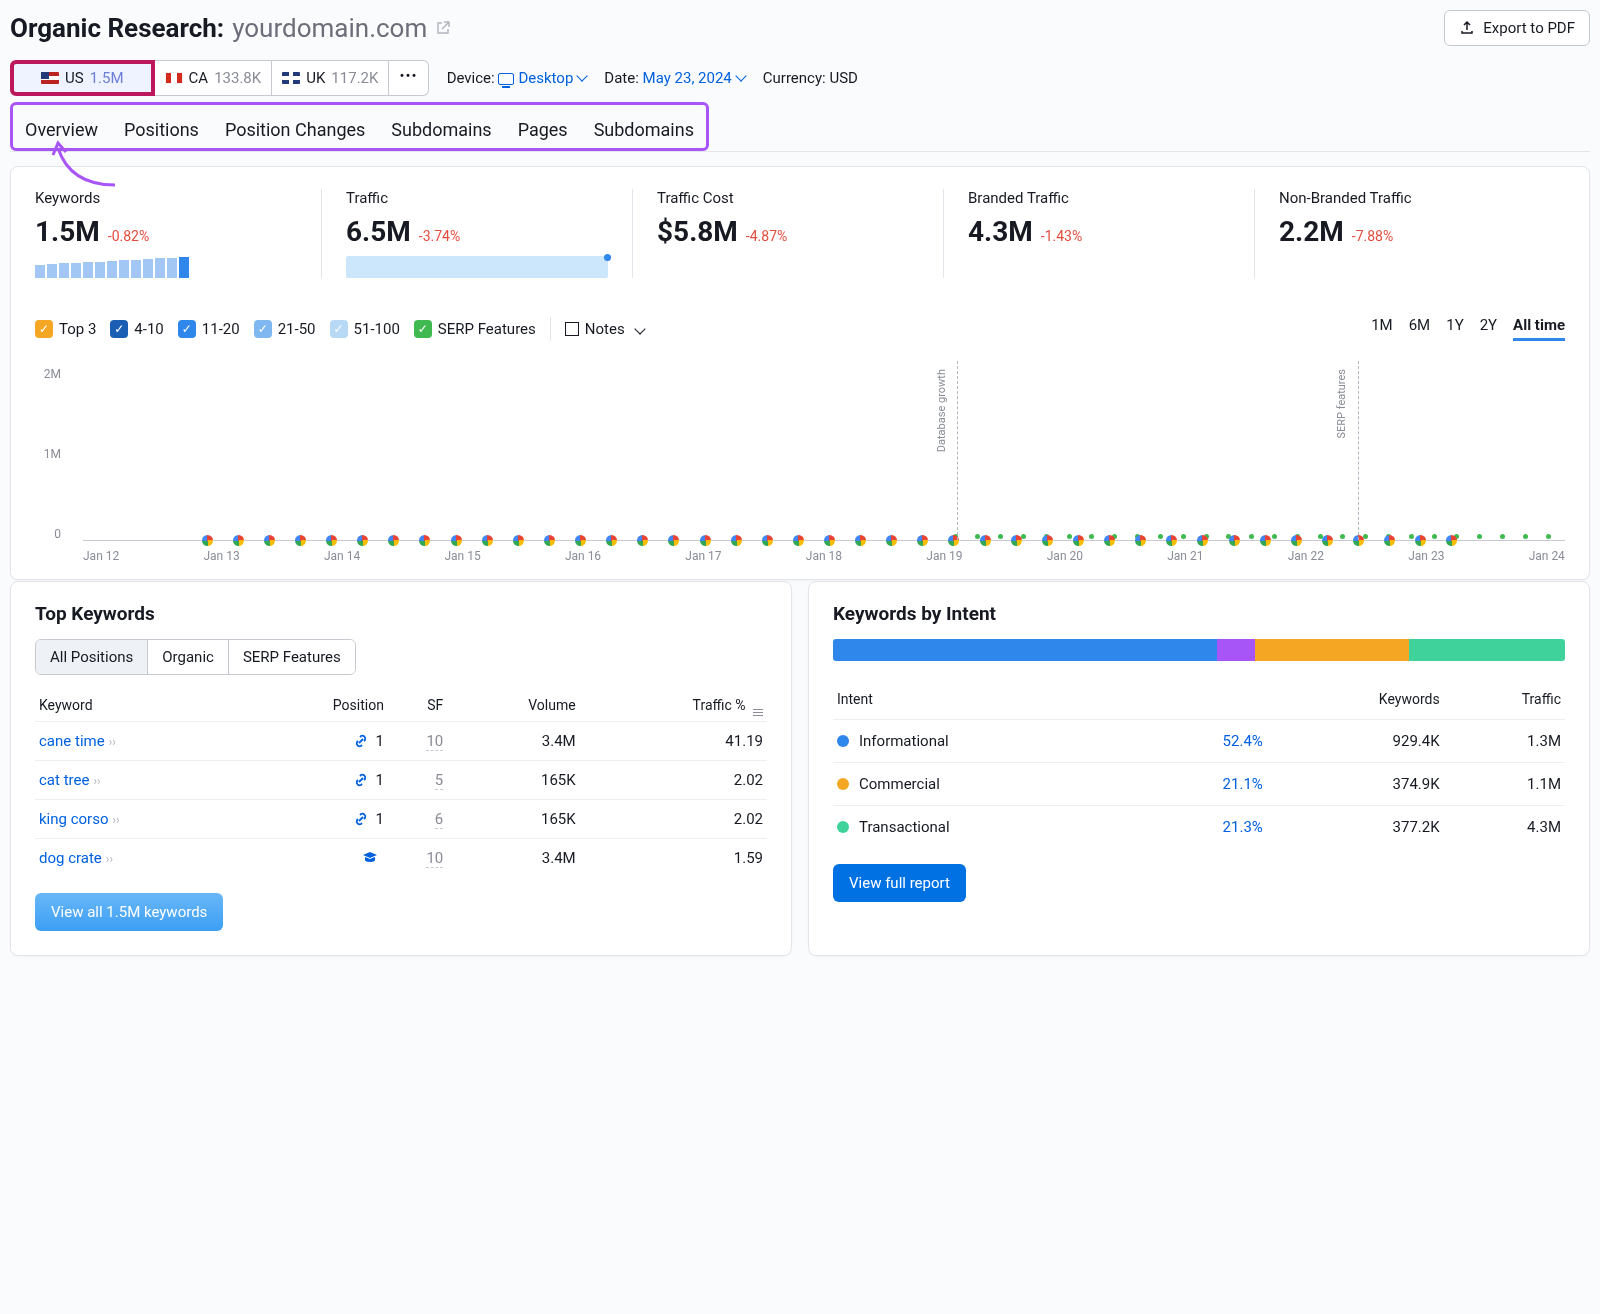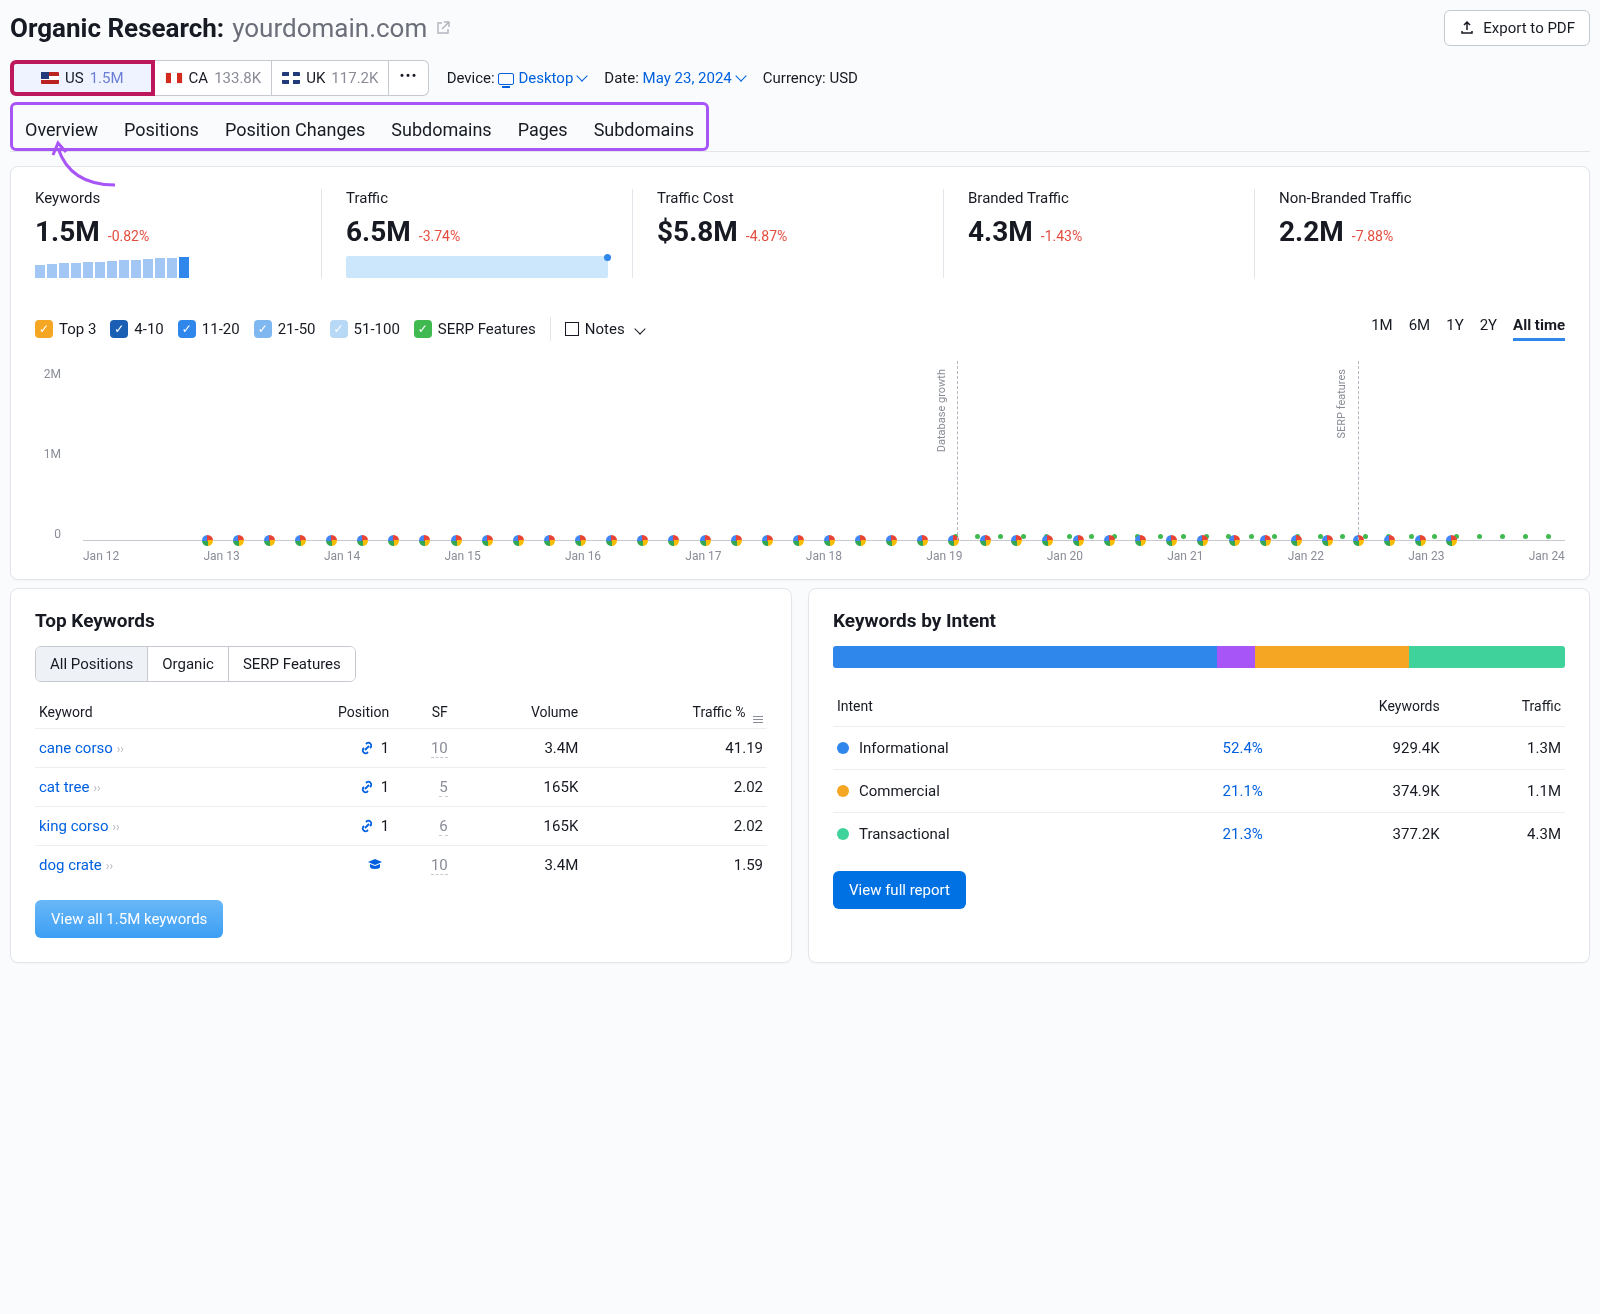--- a/index.html
+++ b/index.html
@@ -76,21 +76,21 @@
 .seg.s1{background:#f5a623}
 .seg.s2{background:#1a5fb4}
 .seg.s3{background:#2f86eb}
 .seg.s4{background:#7fb8f0}
 .seg.s5{background:#b8d9f5}
 .gdot{width:11px;height:11px;border-radius:50%;background:conic-gradient(#e94335 0 25%,#fabd05 25% 50%,#33a853 50% 75%,#4285f4 75%);position:absolute;bottom:-6px}
 .greendot{width:5px;height:5px;border-radius:50%;background:#3fb950;margin:0 auto 1px}
 .vline{position:absolute;top:0;bottom:0;border-left:1px dashed #b4b6bf}
 .vlabel{position:absolute;writing-mode:vertical-rl;color:#8a8c97;font-size:11px;transform:rotate(180deg)}
 .x-axis{margin-left:48px;display:flex;justify-content:space-between;font-size:12px;color:#8a8c97;padding-top:8px}
-.two-col{display:flex;gap:16px;margin-top:8px}
+.two-col{display:flex;gap:16px;margin-top:1px}
 .col-card{flex:1;padding:20px 24px 24px}
 .seg-pills{display:inline-flex;border:1px solid #c7c9d1;border-radius:6px;overflow:hidden;margin:14px 0}
 .seg-pill{padding:8px 14px;font-size:15px;cursor:pointer;border-right:1px solid #c7c9d1;background:#fff;white-space:nowrap}
 .seg-pill:last-child{border-right:0}
 .seg-pill.active{background:#eef1f6}
 .tbl{width:100%;border-collapse:collapse;font-size:15px}
 .tbl th{text-align:left;font-weight:400;color:#171a22;padding:8px 4px;font-size:14px}
 .tbl th.r,.tbl td.r{text-align:right}
 .tbl td{padding:10px 4px;border-top:1px solid #edeef2}
 .kw-link{color:#0060df;cursor:pointer}
@@ -1298,21 +1298,21 @@
           <tr id="kw-head">
             <th>Keyword</th>
             <th class="r">Position</th>
             <th class="r">SF</th>
             <th class="r">Volume</th>
             <th class="r">Traffic % <span class="sort-ic"></span></th>
           </tr>
         </thead>
       <tbody id="kw-body">
           <tr>
-            <td><span class="kw-link">cane corso</span><span class="chevs">››</span></td>
+            <td><span class="kw-link">cane time</span><span class="chevs">››</span></td>
             <td class="r"><svg class="icon link-ic" viewBox="0 0 16 16" fill="none" stroke="#0060df" stroke-width="1.8">
                 <path d="M6 10l4-4M7 4l1-1a3 3 0 014 4l-1 1M9 12l-1 1a3 3 0 01-4-4l1-1"></path>
               </svg>1</td>
             <td class="r"><span class="sf-dash">10</span></td>
             <td class="r">3.4M</td>
             <td class="r">41.19</td>
           </tr>
           <tr>
             <td><span class="kw-link">cat tree</span><span class="chevs">››</span></td>
             <td class="r"><svg class="icon link-ic" viewBox="0 0 16 16" fill="none" stroke="#0060df" stroke-width="1.8">

